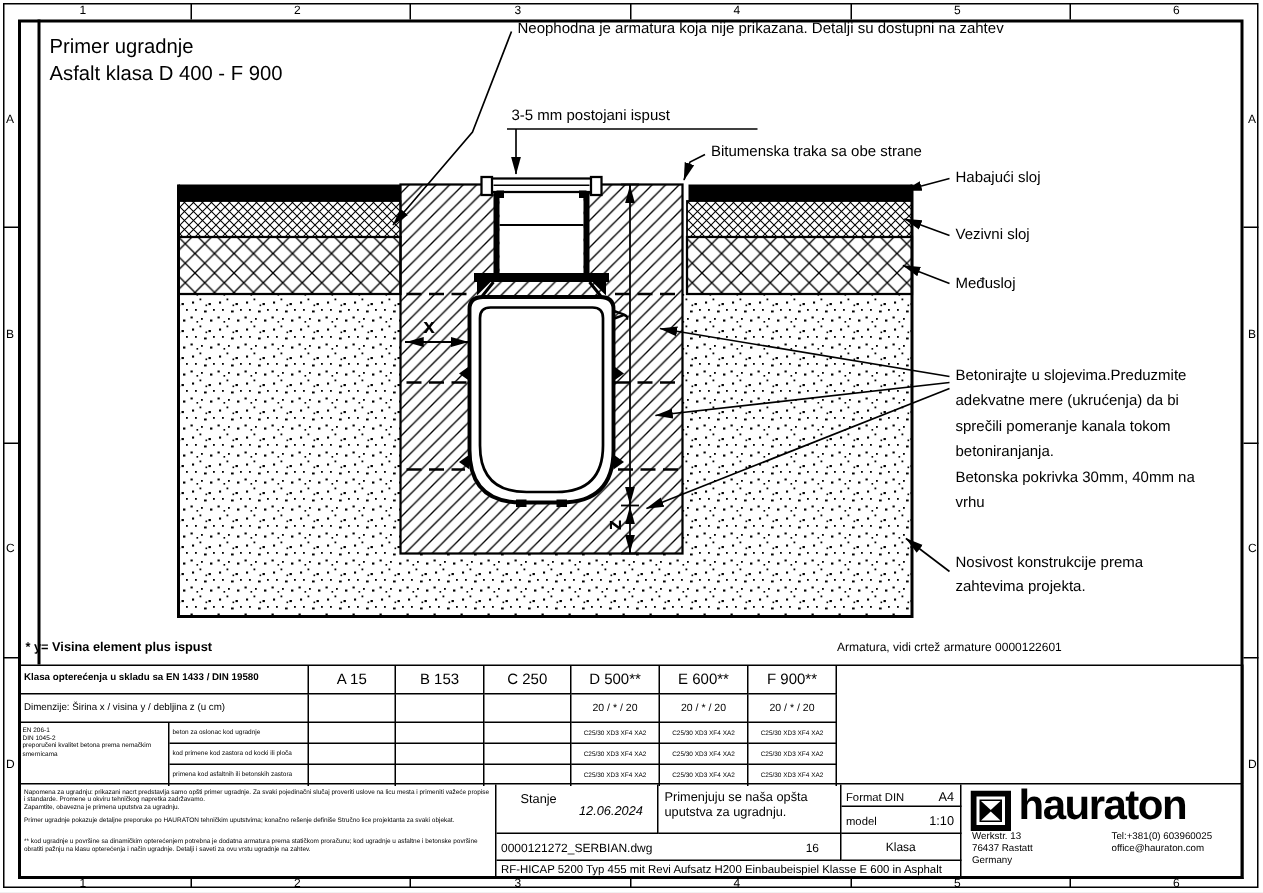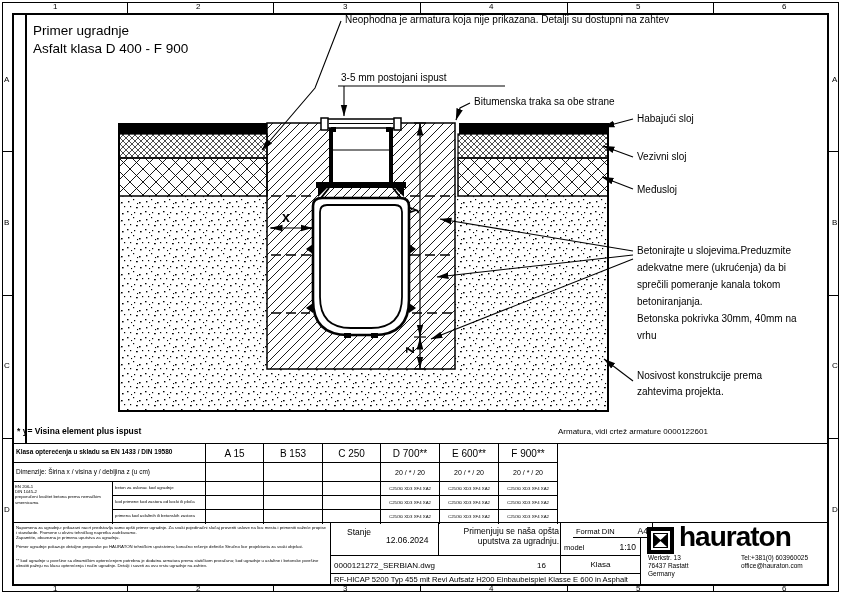--- a/index.html
+++ b/index.html
@@ -227,21 +227,21 @@
     <div class="tc ctr" style="left:193px;top:0;width:58px;height:19px;font-size:10px;">
       <span>A 15</span>
       </div>
     <div class="tc ctr" style="left:251px;top:0;width:59px;height:19px;font-size:10px;">
       <span>B 153</span>
       </div>
     <div class="tc ctr" style="left:310px;top:0;width:58px;height:19px;font-size:10px;">
       <span>C 250</span>
       </div>
     <div class="tc ctr" style="left:368px;top:0;width:59px;height:19px;font-size:10px;">
-      <span>D 700**</span>
+      <span>D 500**</span>
       </div>
     <div class="tc ctr" style="left:427px;top:0;width:59px;height:19px;font-size:10px;">
       <span>E 600**</span>
       </div>
     <div class="tc ctr" style="left:486px;top:0;width:59px;height:19px;font-size:10px;">
       <span>F 900**</span>
       </div>
 
 
     <div class="tc" style="left:0;top:19px;width:193px;height:19px;">
@@ -342,29 +342,29 @@
 
     <div class="tc" style="left:0;top:0;width:318px;height:61px;border-bottom:none;">
       <div class="abs tiny pre" style="left:3px;top:2px;width:310px;">Napomena za ugradnju: prikazani nacrt predstavlja samo opšti primer ugradnje. Za svaki pojedinačni slučaj proveriti uslove na licu mesta i primeniti važeće propise i standarde. Promene u okviru tehničkog napretka zadržavamo.
 Zapamtite, obavezna je primena uputstva za ugradnju.</div>
       <div class="abs tiny pre" style="left:3px;top:21px;width:310px;">Primer ugradnje pokazuje detaljne preporuke po HAURATON tehničkim uputstvima; konačno rešenje definiše Stručno lice projektanta za svaki objekat.</div>
       <div class="abs tiny pre" style="left:3px;top:35px;width:310px;">** kod ugradnje u površine sa dinamičkim opterećenjem potrebna je dodatna armatura prema statičkom proračunu; kod ugradnje u asfaltne i betonske površine obratiti pažnju na klasu opterećenja i način ugradnje. Detalji i saveti za ovu vrstu ugradnje na zahtev.</div>
     </div>
 
     <div class="tc" style="left:318px;top:0;width:108px;height:33px;font-size:8.5px;">
       <span class="abs" style="left:16px;top:4px;">Stanje</span>
-      <span class="abs" style="left:55px;top:12px;">12.06.2024</span>
-    </div>
-
-    <div class="tc pre" style="left:426px;top:0;width:122px;height:33px;font-size:8.5px;line-height:10px;text-align:right;">
+      <span class="abs" style="left:55px;top:12px;font-style:italic;">12.06.2024</span>
+    </div>
+
+    <div class="tc pre" style="left:426px;top:0;width:122px;height:33px;font-size:8.5px;line-height:10px;">
       <div class="abs pre" style="left:4px;top:3px;width:116px;">Primenjuju se naša opšta
 uputstva za ugradnju.</div>
     </div>
 
-    <div class="tc" style="left:548px;top:0;width:80px;height:15px;font-size:7.5px;margin-left:12px;">
+    <div class="tc" style="left:548px;top:0;width:80px;height:15px;font-size:7.5px;">
       <span class="abs" style="left:3px;top:4px;">Format DIN</span>
       <span class="abs" style="right:4px;top:3px;font-size:8.5px;">A4</span>
     </div>
     <div class="tc" style="left:548px;top:15px;width:80px;height:18px;font-size:7.5px;">
       <span class="abs" style="left:3px;top:5px;">model</span>
       <span class="abs" style="right:4px;top:4px;font-size:8.5px;">1:10</span>
     </div>
 
     <div class="tc" style="left:318px;top:33px;width:230px;height:18px;font-size:8px;">
       <span class="abs" style="left:3px;top:5px;">0000121272_SERBIAN.dwg</span>

